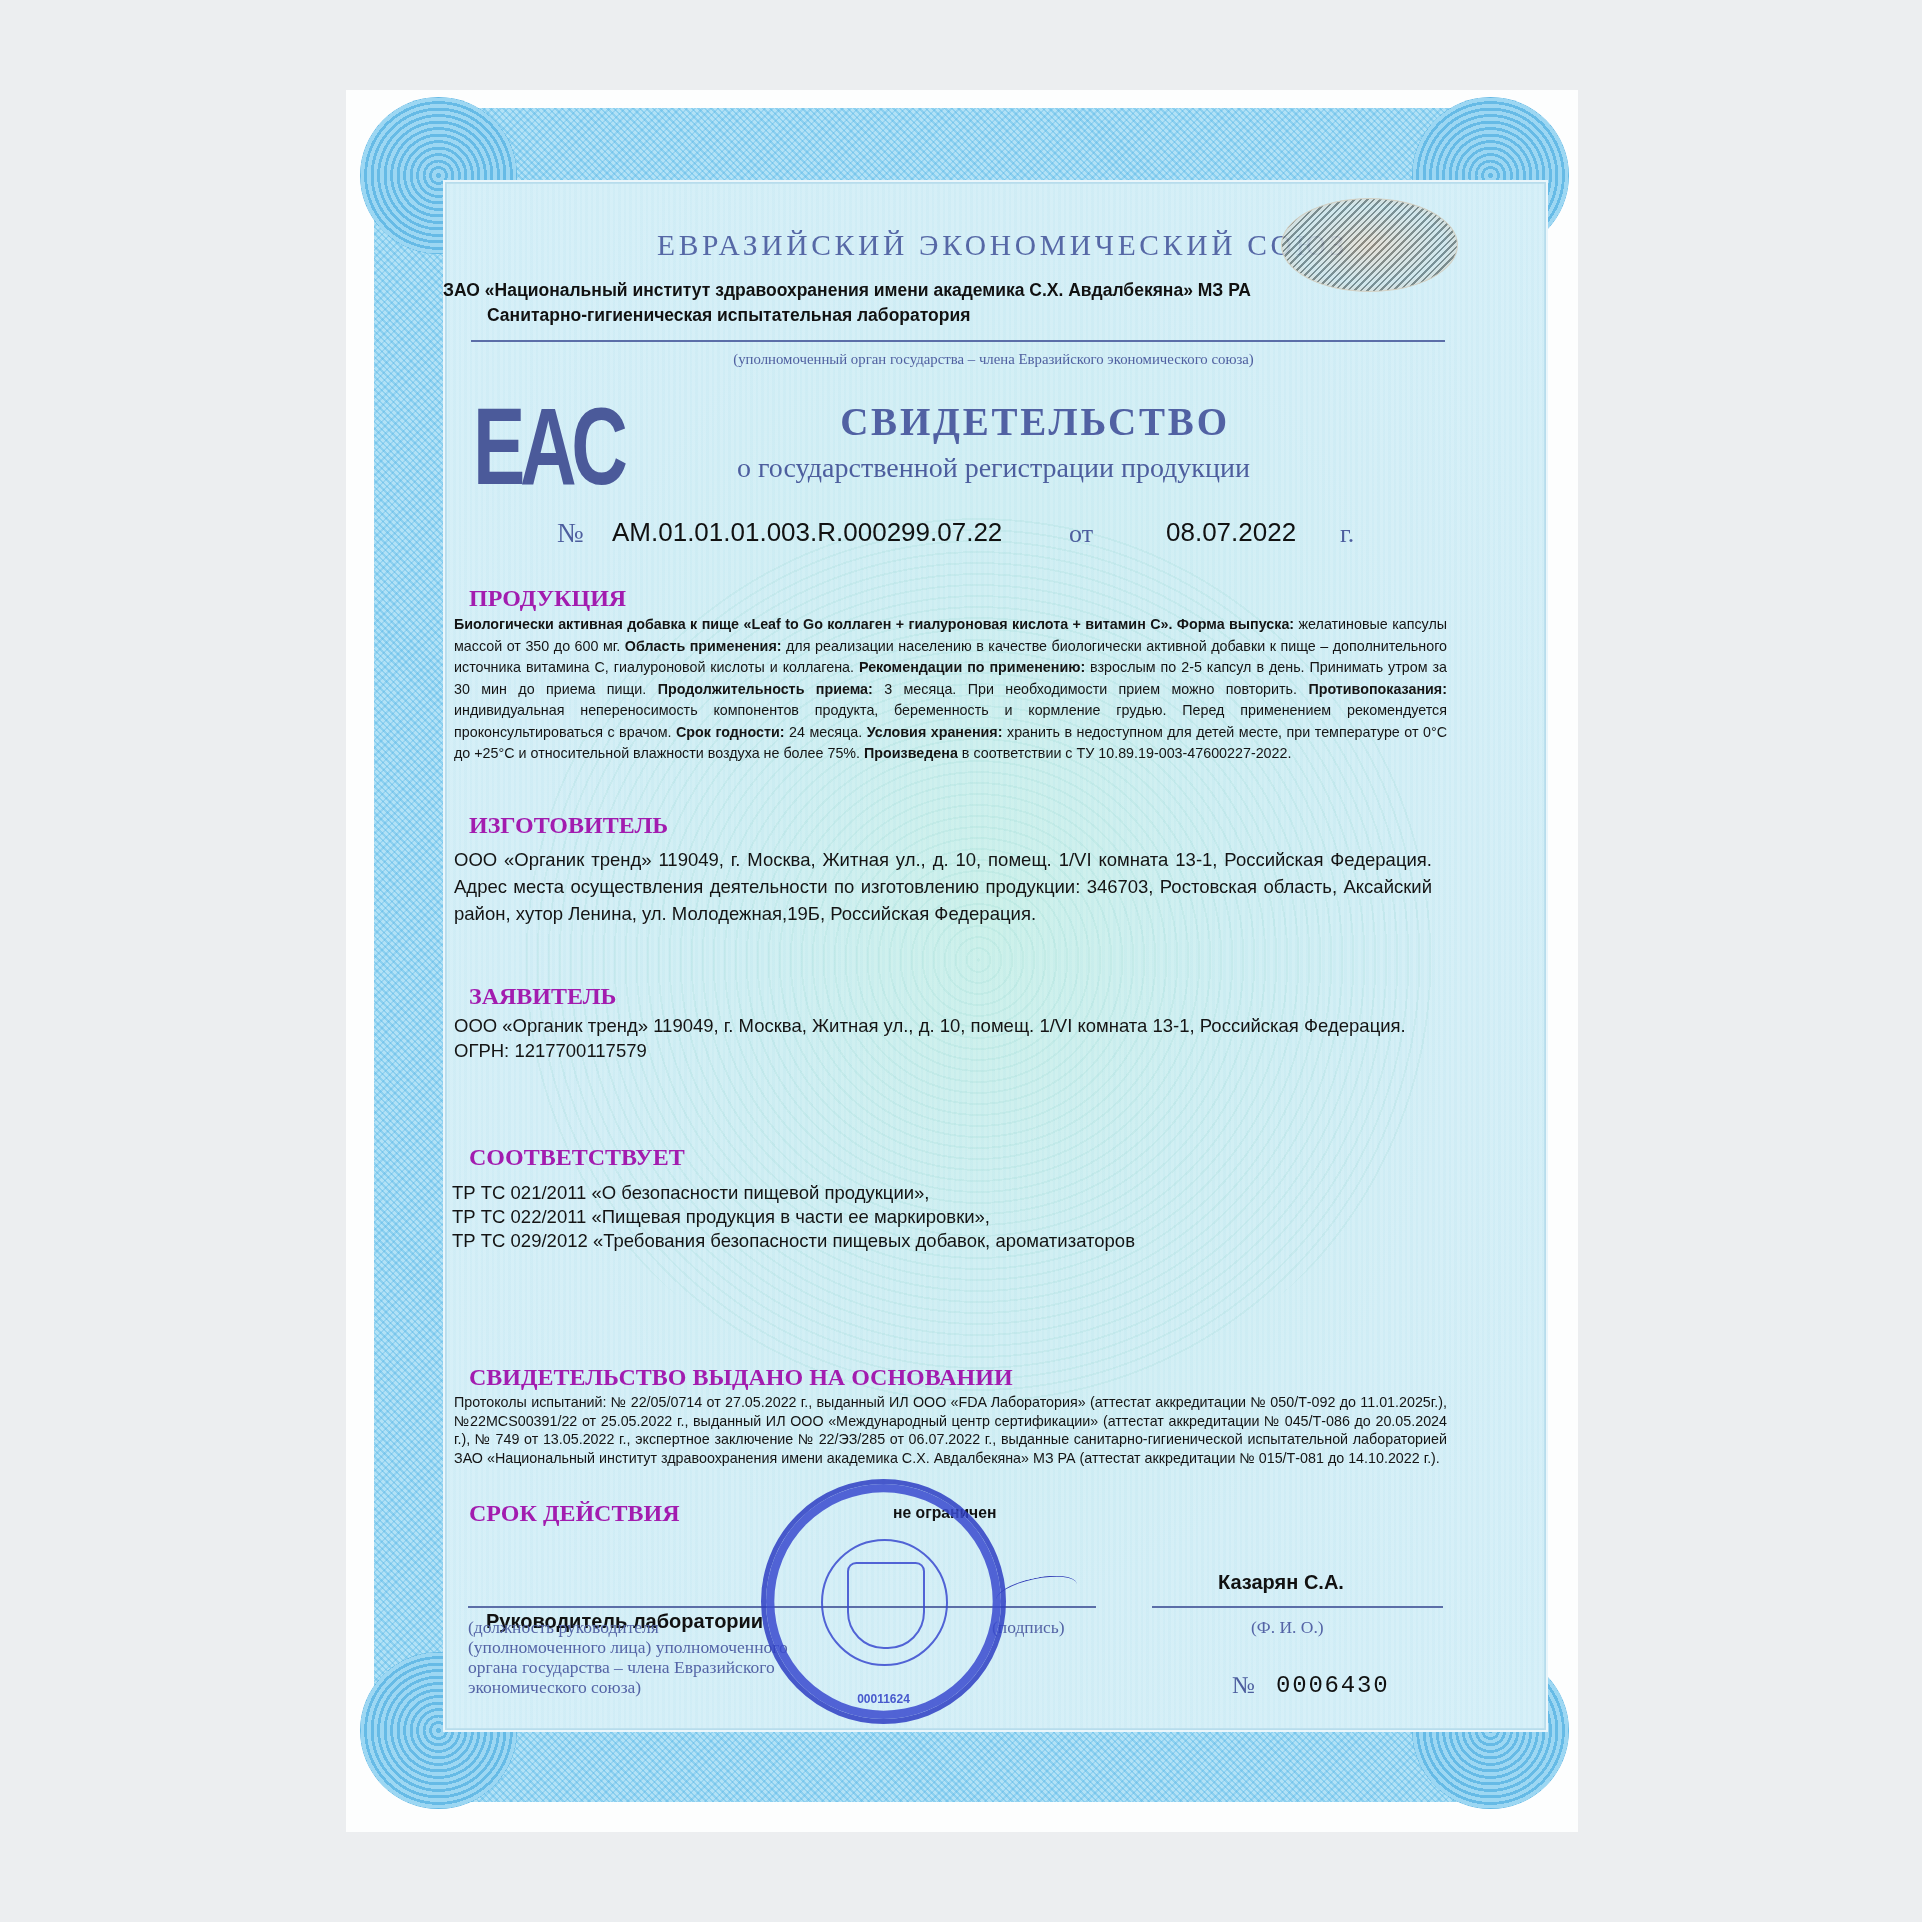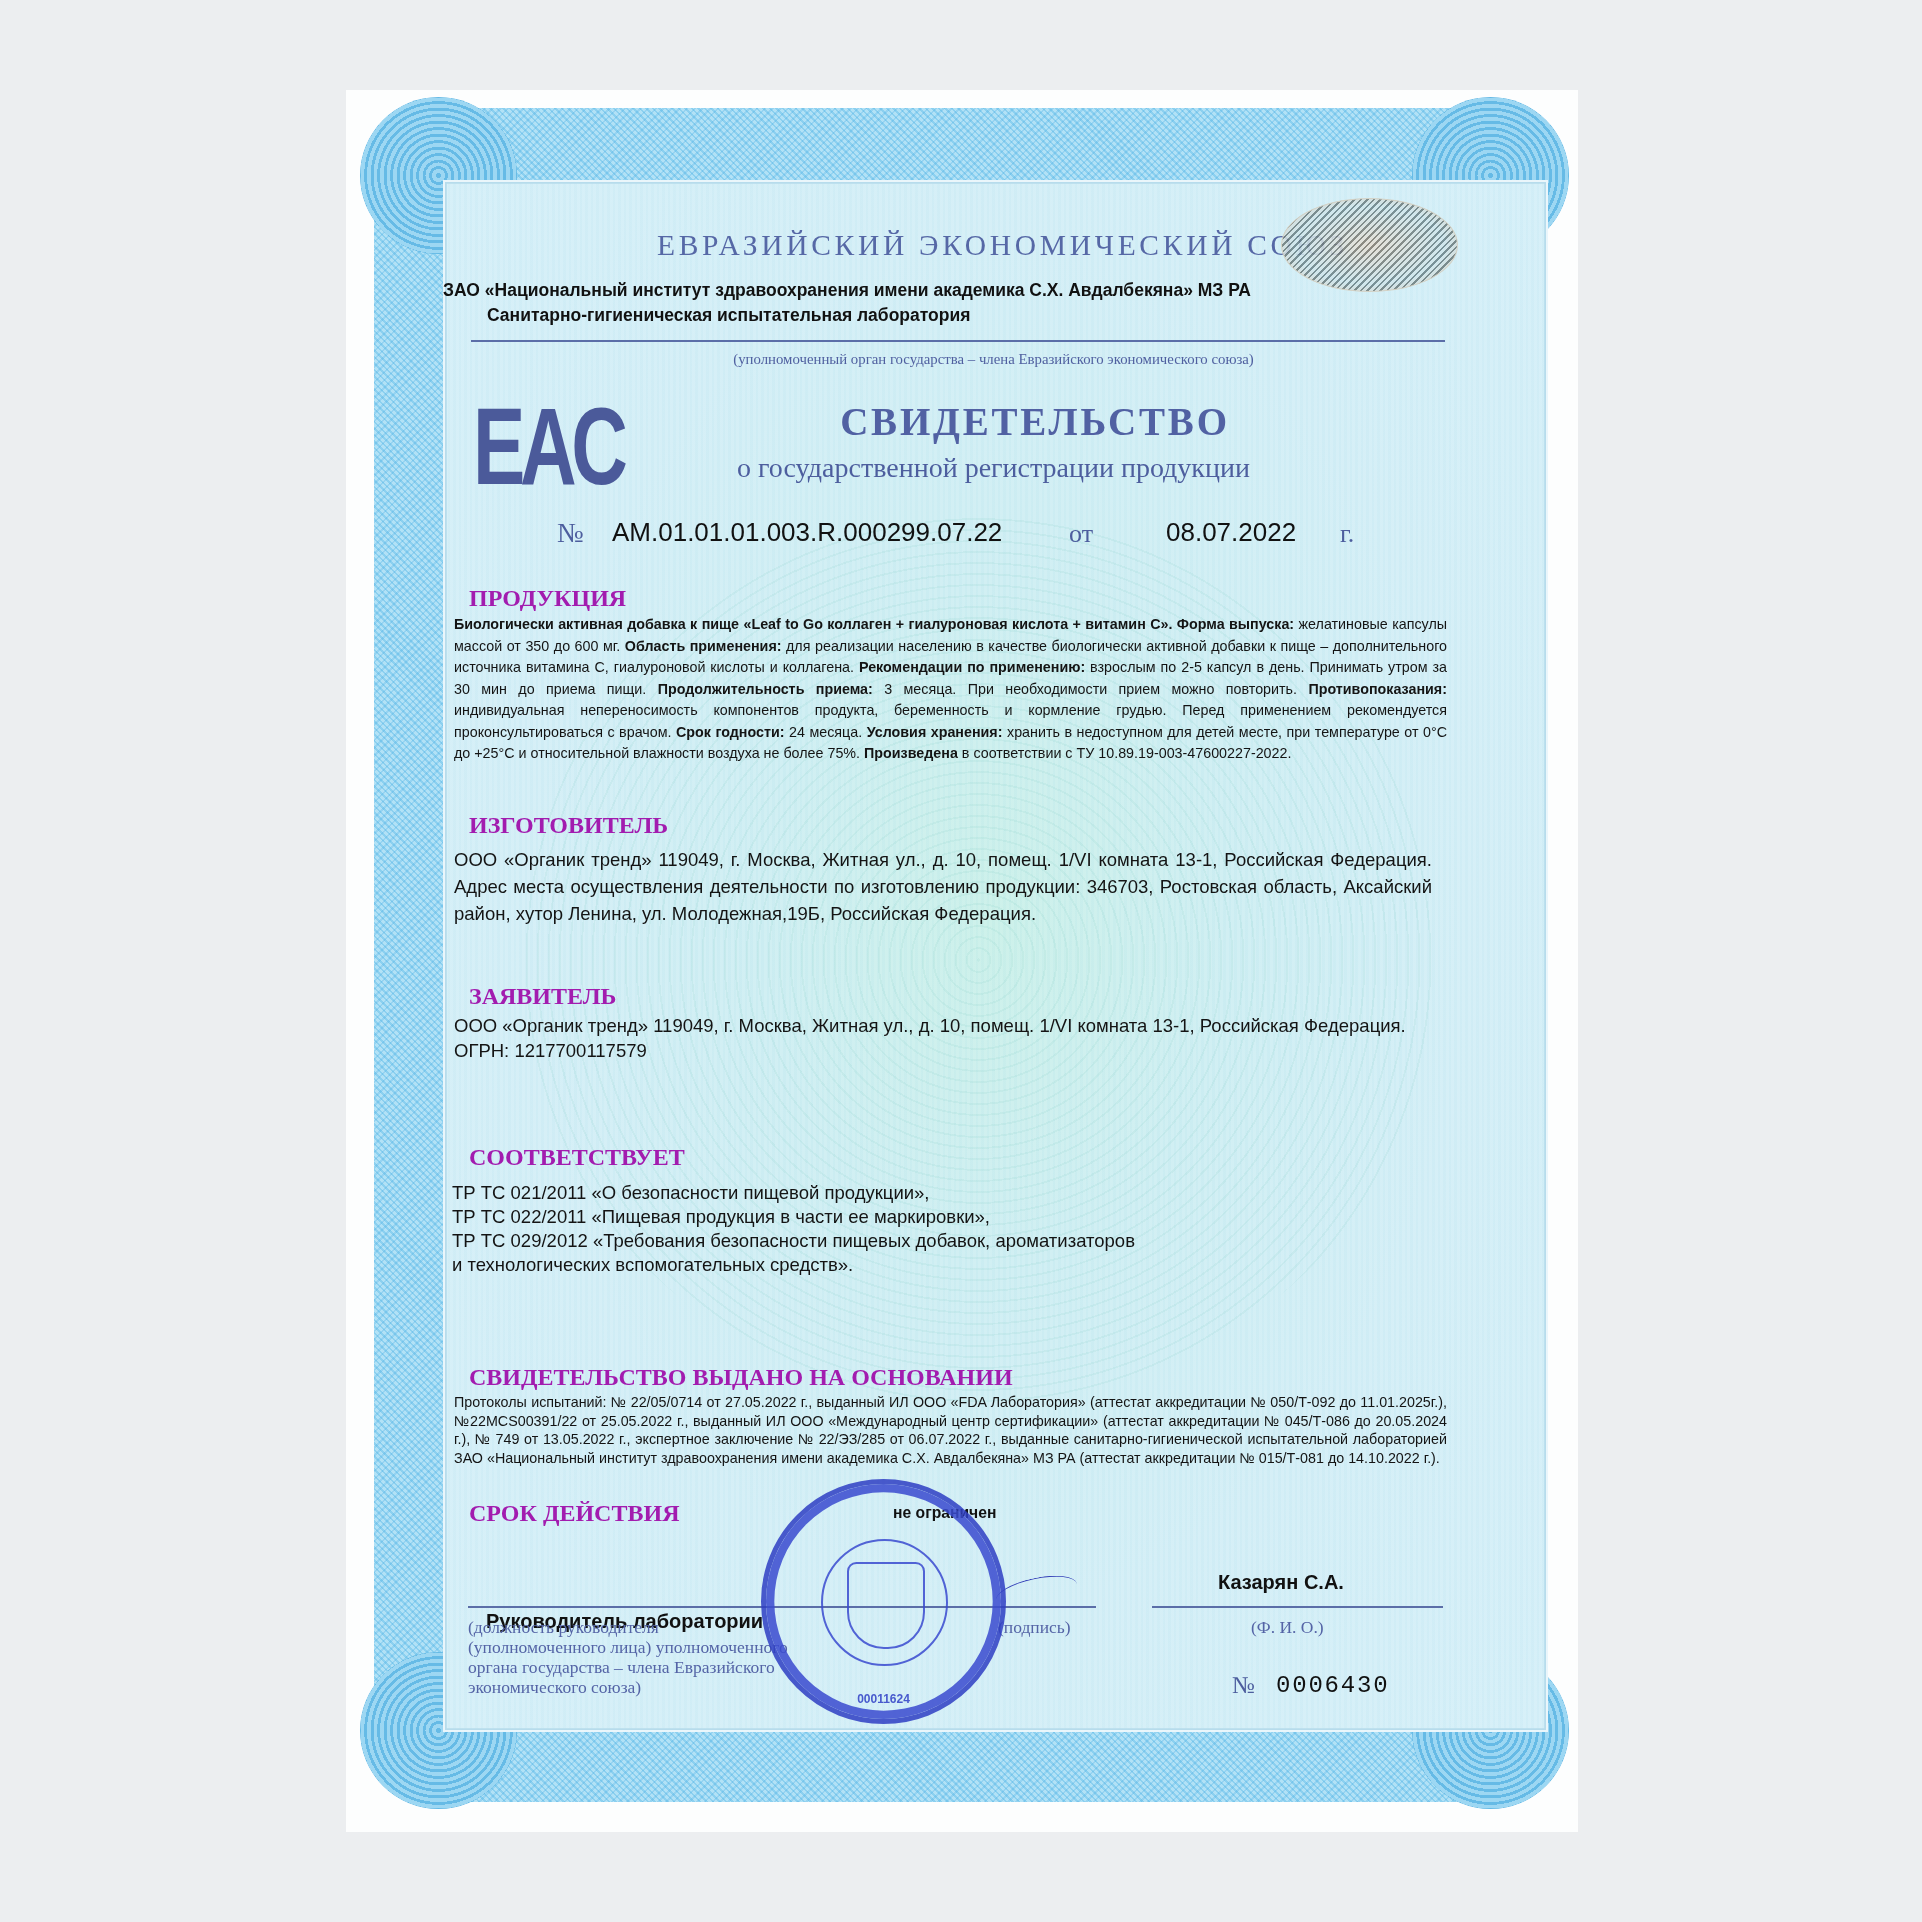--- a/index.html
+++ b/index.html
@@ -140,42 +140,41 @@
 <div class="abs txt applicant-text">
   <div>ООО «Органик тренд» 119049, г. Москва, Житная ул., д. 10, помещ. 1/VI комната 13-1, Российская Федерация.</div>
   <div>ОГРН: 1217700117579</div>
 </div>
 
 <div class="abs section-h" style="left:469px;top:1144px;">СООТВЕТСТВУЕТ</div>
 <div class="abs txt comply-text">
   <div>ТР ТС 021/2011 «О безопасности пищевой продукции»,</div>
   <div>ТР ТС 022/2011 «Пищевая продукция в части ее маркировки»,</div>
   <div>ТР ТС 029/2012 «Требования безопасности пищевых добавок, ароматизаторов</div>
-  <div>и технологических вспомогательных средств».</div>
 </div>
 
 <div class="abs section-h" style="left:469px;top:1364px;">СВИДЕТЕЛЬСТВО ВЫДАНО НА ОСНОВАНИИ</div>
 <div class="abs txt basis-text">Протоколы испытаний: № 22/05/0714 от 27.05.2022 г., выданный ИЛ ООО «FDA Лаборатория» (аттестат аккредитации № 050/Т-092 до 11.01.2025г.), №22MCS00391/22 от 25.05.2022 г., выданный ИЛ ООО «Международный центр сертификации» (аттестат аккредитации № 045/Т-086 до 20.05.2024 г.), № 749 от 13.05.2022 г., экспертное заключение № 22/ЭЗ/285 от 06.07.2022 г., выданные санитарно-гигиенической испытательной лабораторией ЗАО «Национальный институт здравоохранения имени академика С.Х. Авдалбекяна» МЗ РА (аттестат аккредитации № 015/Т-081 до 14.10.2022 г.).</div>
 
 <div class="abs section-h" style="left:469px;top:1500px;">СРОК ДЕЙСТВИЯ</div>
 <div class="abs validity-val">не ограничен</div>
 
 <div class="abs sign-role">Руководитель лаборатории</div>
 <div class="hr" style="left:468px;top:1606px;width:628px;"></div>
 <div class="abs signature"></div>
 <div class="abs sign-name">Казарян С.А.</div>
 <div class="hr" style="left:1152px;top:1606px;width:291px;"></div>
 
 <div class="abs caption" style="left:468px;top:1617px;">
   <div>(должность руководителя</div>
   <div>(уполномоченного лица) уполномоченного</div>
   <div>органа государства – члена Евразийского</div>
   <div>экономического союза)</div>
 </div>
-<div class="abs caption" style="left:992px;top:1617px;margin-left:6px;">(подпись)</div>
+<div class="abs caption" style="left:992px;top:1617px;">(подпись)</div>
 <div class="abs caption" style="left:1251px;top:1617px;">(Ф. И. О.)</div>
 
 <div class="abs stamp">
   <div class="stamp-inner"></div>
   <div class="stamp-emblem"></div>
   <div class="stamp-text">00011624</div>
 </div>
 
 <div class="abs serial-sign">№</div>
 <div class="abs serial-val">0006430</div>

